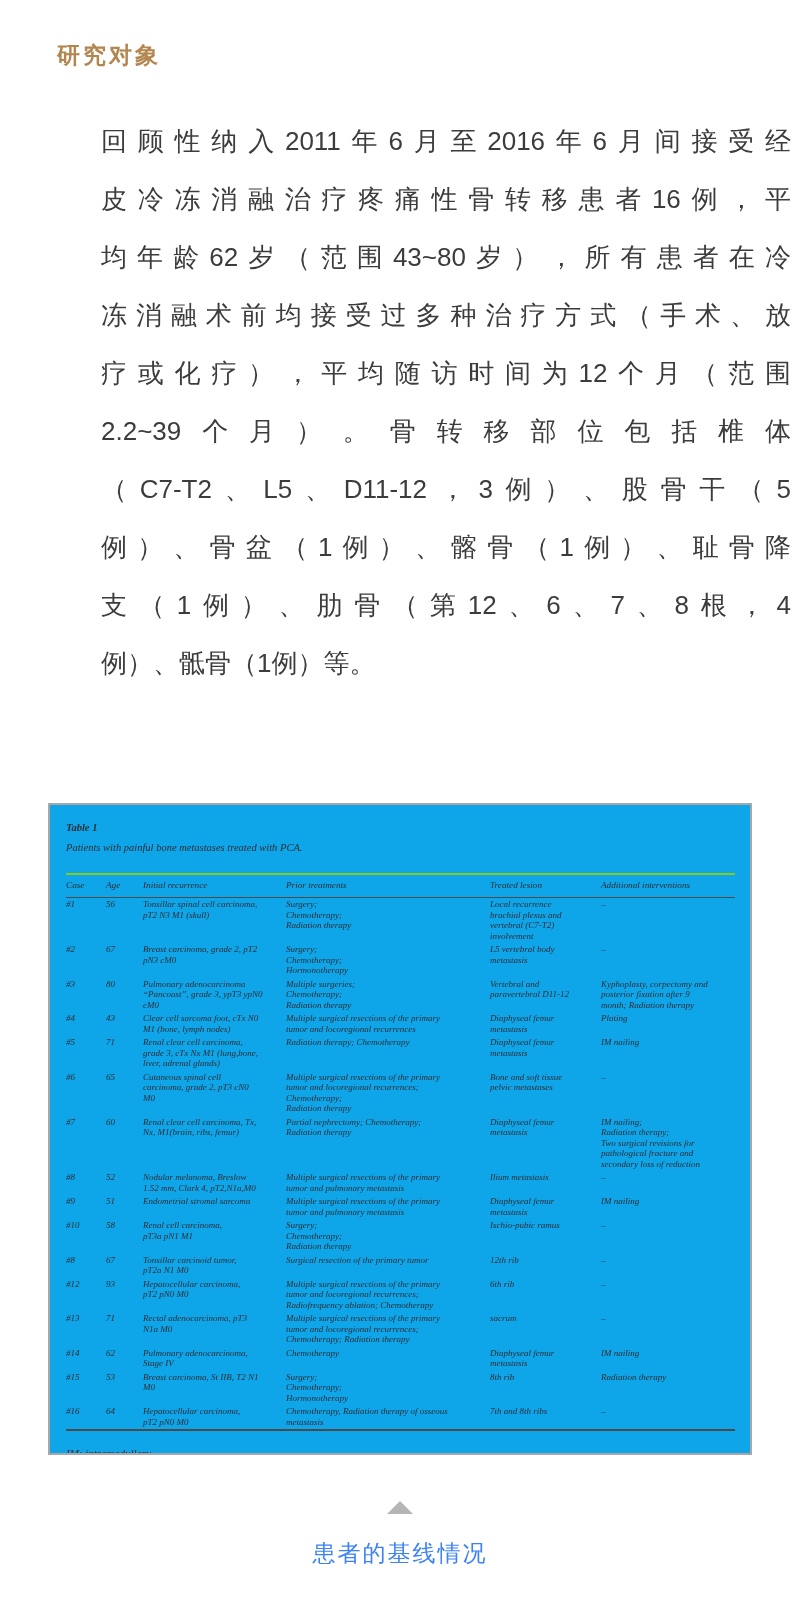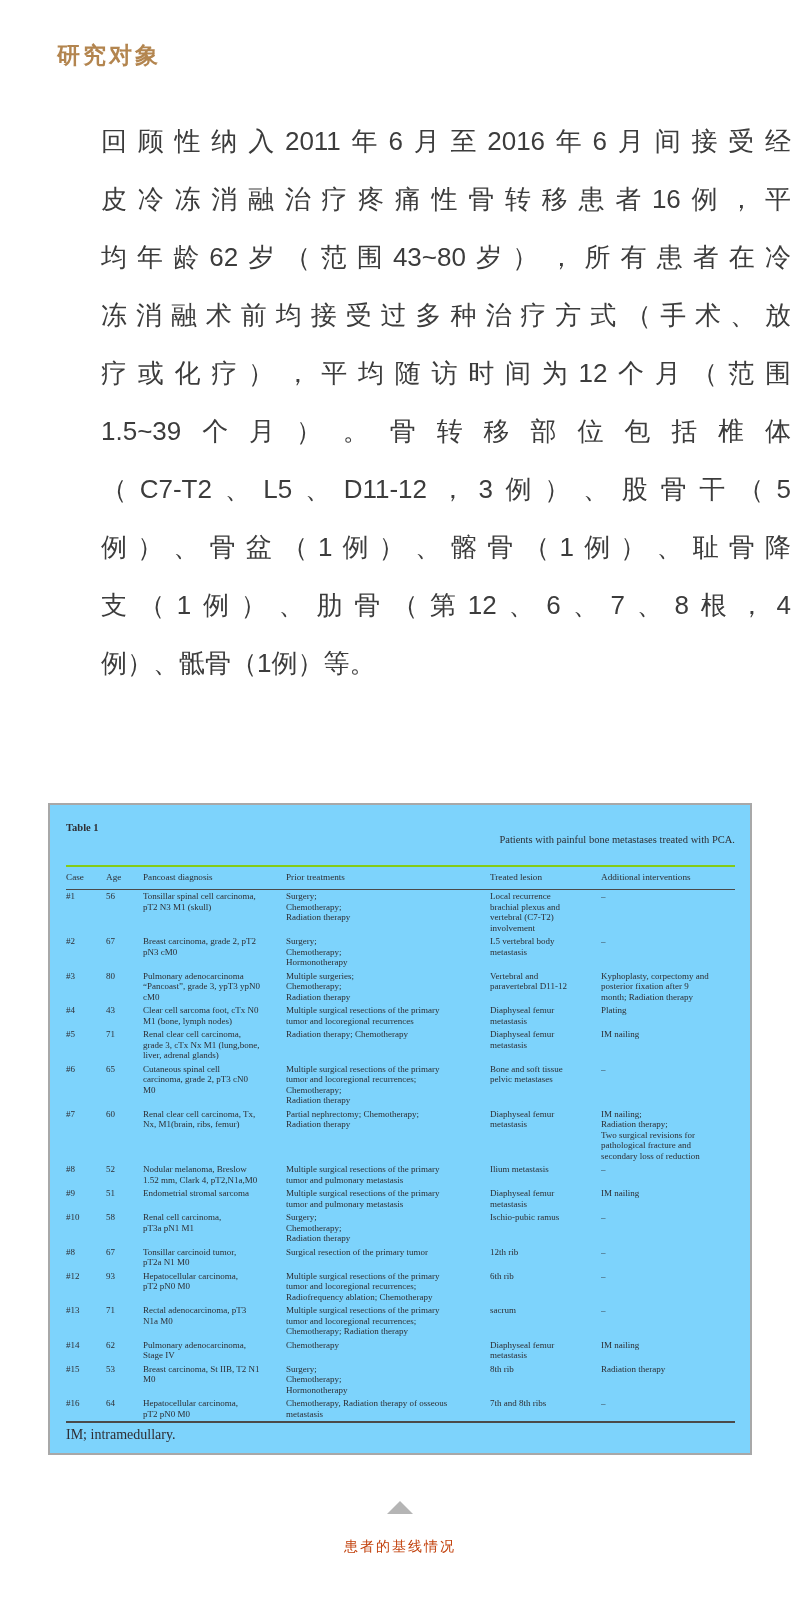--- a/index.html
+++ b/index.html
@@ -16,67 +16,67 @@
     position:absolute;left:57px;top:112px;width:690px;
     color:#3c3c3c;font-size:26px;margin-left:44px;
   }
   .para .line{
     height:58px;line-height:58px;
     text-align:justify;text-align-last:justify;
   }
   .para .line.last{text-align-last:left;}
   .table-box{
     position:absolute;left:48px;top:803px;width:704px;height:652px;
-    border:2px solid #a8a8a8;box-sizing:border-box;background:#7dd3fc;overflow:hidden;
+    border:2px solid #a8a8a8;box-sizing:border-box;background:#0ea5e9;overflow:hidden;font-style:italic;
   }
   .table-inner{
     margin:17px 15px 0 16px;
     font-family:"Liberation Serif",serif;color:#2e2e33;
   }
   .tbl-title{font-size:10.5px;font-weight:bold;line-height:11px;}
-  .tbl-sub{font-size:10.5px;line-height:12px;margin-top:1px;text-align:right;}
+  .tbl-sub{font-size:10.5px;line-height:12px;margin-top:9px;}
   table.ptable{
     margin-top:19px;border-collapse:collapse;table-layout:fixed;width:669px;
     font-size:9px;line-height:10.5px;color:#2e2e33;
   }
   table.ptable thead th{
     text-align:left;vertical-align:top;font-weight:normal;font-size:9.2px;
     padding:5px 6px 6px 0;
     border-top:2px solid #84cc16;border-bottom:1.5px solid #4a4a4a;
   }
   table.ptable tbody{border-bottom:2px solid #4a4a4a;}
   table.ptable td{
     vertical-align:top;padding:1.5px 6px 1.5px 0;
     white-space:pre-line;word-wrap:break-word;
   }
-  .footnote{font-size:14px;margin-top:4px;}
+  .footnote{font-size:11px;margin-top:16px;}
   .up-triangle{
     position:absolute;left:387px;top:1501px;width:0;height:0;
     border-left:13px solid transparent;border-right:13px solid transparent;
     border-bottom:13px solid #b5b5b5;
   }
   .footer-caption{
     position:absolute;left:0;top:1538px;width:800px;text-align:center;
-    font-size:14px;letter-spacing:2px;color:#c2410c;
+    font-size:23px;letter-spacing:2px;color:#3b82f6;
   }
 </style>
 </head>
 <body>
 
 <div class="doc">
 
   <div class="heading">研究对象</div>
 
   <div class="para">
     <div class="line">回顾性纳入2011年6月至2016年6月间接受经</div>
     <div class="line">皮冷冻消融治疗疼痛性骨转移患者16例，平</div>
     <div class="line">均年龄62岁（范围43~80岁），所有患者在冷</div>
     <div class="line">冻消融术前均接受过多种治疗方式（手术、放</div>
     <div class="line">疗或化疗），平均随访时间为12个月（范围</div>
-    <div class="line">1.5~39个月）。骨转移部位包括椎体</div>
+    <div class="line">2.2~39个月）。骨转移部位包括椎体</div>
     <div class="line">（C7-T2、L5、D11-12，3例）、股骨干（5</div>
     <div class="line">例）、骨盆（1例）、髂骨（1例）、耻骨降</div>
     <div class="line">支（1例）、肋骨（第12、6、7、8根，4</div>
     <div class="line last">例）、骶骨（1例）等。</div>
   </div>
 
   <div class="table-box">
     <div class="table-inner">
       <div class="tbl-title">Table 1</div>
       <div class="tbl-sub">Patients with painful bone metastases treated with PCA.</div>
@@ -86,21 +86,21 @@
             <col style="width:37px">
             <col style="width:143px">
           <col style="width:204px">
             <col style="width:111px">
             <col style="width:134px">
         </colgroup>
         <thead>
           <tr>
             <th>Case</th>
             <th>Age</th>
-            <th>Pancoast diagnosis</th>
+            <th>Initial recurrence</th>
             <th>Prior treatments</th>
             <th>Treated lesion</th>
             <th>Additional interventions</th>
           </tr>
         </thead>
         <tbody>
             <tr>
               <td>#1</td>
               <td>56</td>
               <td>Tonsillar spinal cell carcinoma,

